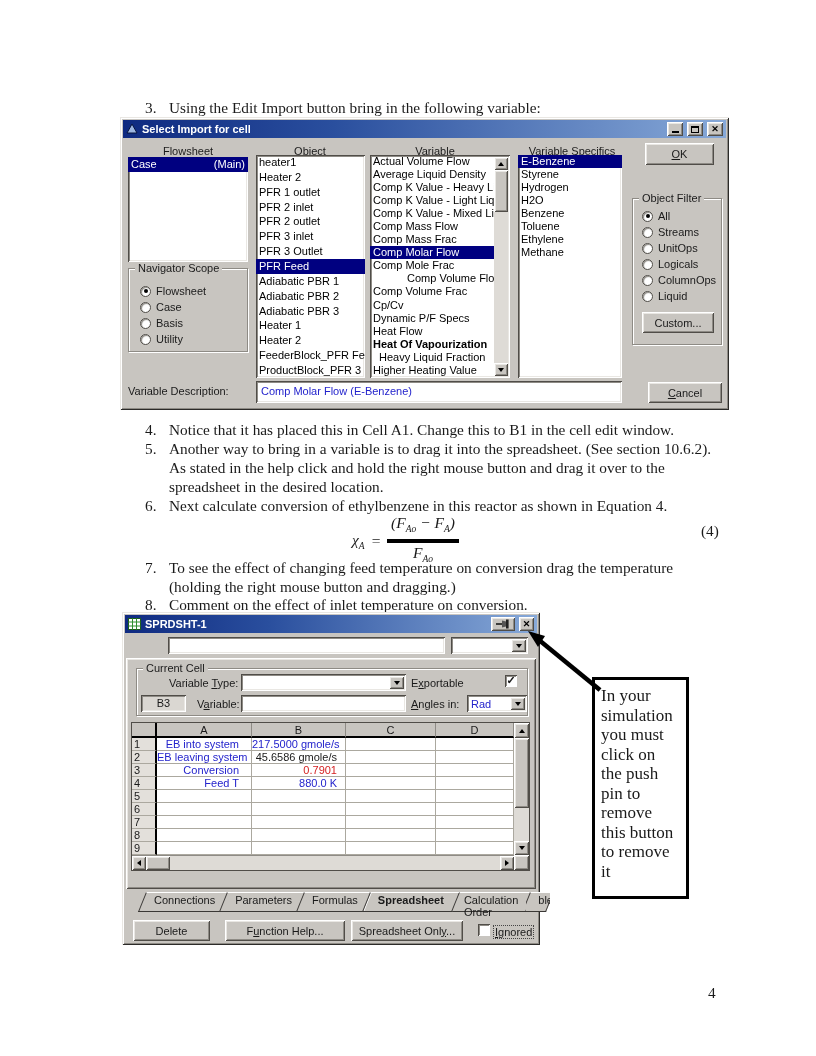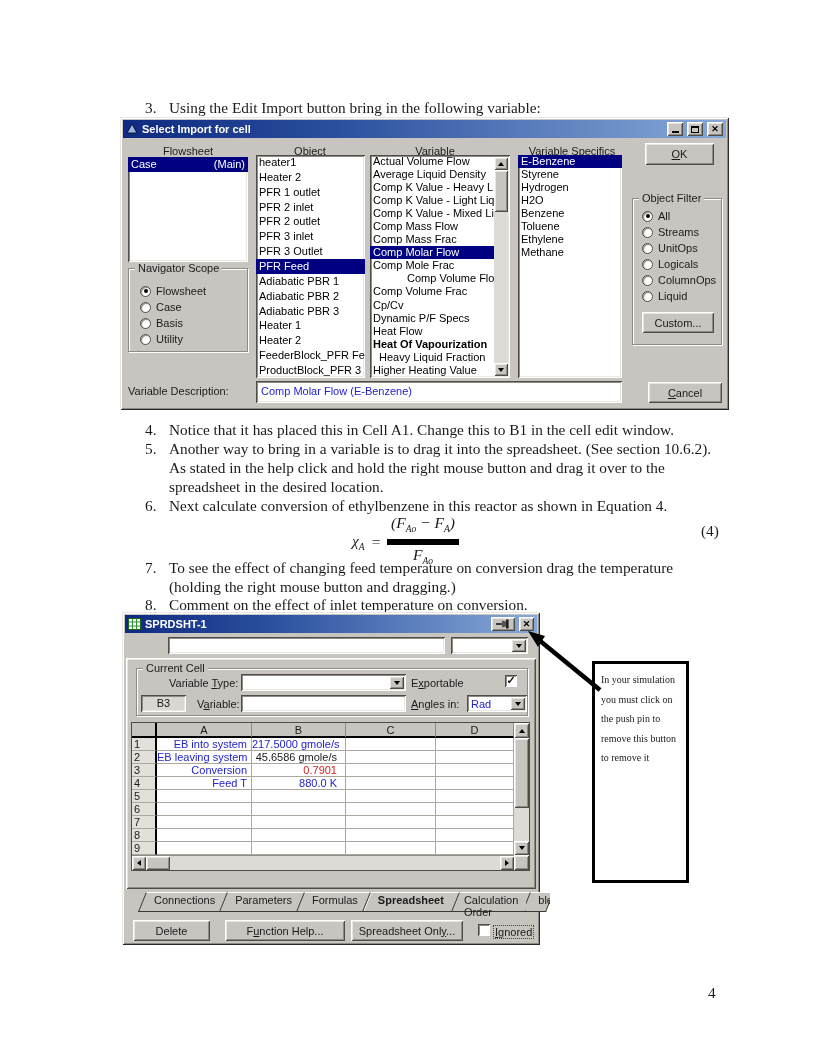--- a/index.html
+++ b/index.html
@@ -8,21 +8,21 @@
   .page { position:absolute; inset:0; background:#ffffff; overflow:hidden;
           font-family:"Liberation Serif", serif; color:#1a1a1a; }
 
   
   .doc-item { position:absolute; font-size:15.3px; line-height:19px; padding-left:24px; }
   .doc-item .num { display:inline-block; width:24px; margin-left:-24px; }
   .nowrap { white-space:nowrap; }
   .eq-wrap { position:absolute; font-size:15.5px; font-style:italic; display:flex; align-items:center; gap:6px; }
   .eq-wrap sub, .frac sub { font-size:9.5px; font-style:italic; }
   .frac { display:inline-flex; flex-direction:column; align-items:center; line-height:17px; }
-  .frac .fnum { border-bottom:6px solid #000000; padding:0 4px 1px 4px; }
+  .frac .fnum { border-bottom:4px solid #000000; padding:0 4px 1px 4px; }
   .frac .fden { padding-top:1px; }
   .eq-tag { position:absolute; font-size:15.3px; }
   .page-num { position:absolute; font-size:15.3px; }
 
   
   .ui, .ui * { font-family:"Liberation Sans", sans-serif; font-size:11px; }
   :root { --face:#c8c5c0; --hl:#ffffff; --lt:#e9e7e3; --sh:#8e8b85; --dk:#504d48; --navy:#000080; }
   .win { position:absolute; background:var(--face);
          box-shadow: inset 1px 1px 0 var(--lt), inset -1px -1px 0 #2c2b29,
                      inset 2px 2px 0 var(--hl), inset -2px -2px 0 var(--sh); }
@@ -65,37 +65,37 @@
   .tri-right { width:0; height:0; border-top:3.5px solid transparent; border-bottom:3.5px solid transparent; border-left:4.5px solid #000; }
   .sbtrack { background:#dedbd6; }
 
   
   .sheet { position:absolute; background:#fff; border:1px solid var(--dk); }
   .srow { display:flex; }
   .hcell { background:var(--face); text-align:center; border-right:1px solid var(--sh); border-bottom:2px solid #000; height:15px; line-height:14px; }
   .cell { border-right:1px solid #aba89f; border-bottom:1px solid #aba89f; height:13px; line-height:12px;
           white-space:nowrap; overflow:hidden; }
   .cnum { width:25px; border-right:2px solid #000; background:#e3e0db; padding-left:2px; }
-  .ca { width:95px; text-align:right; padding-right:4px; }
+  .ca { width:95px; text-align:right; padding-right:12px; }
   .cb { width:94px; text-align:right; padding-right:8px; }
   .cc { width:90px; } .cd { width:78px; }
   .hnum { width:25px; border-right:2px solid #000; }
 
   
   .tabstrip { position:absolute; display:flex; align-items:stretch; }
   .tab { position:relative; padding:2px 12px; margin-right:-4px; }
   .tab::before { content:''; position:absolute; inset:0; background:var(--face);
                  transform:skewX(-22deg); border:1px solid #3a3835; border-top:1px solid var(--hl); }
   .tab span { position:relative; }
   .tab.active { z-index:3; font-weight:bold; }
   .tab.active::before { box-shadow: inset 1px 0 0 var(--hl); }
   .cliptab { max-width:30px; overflow:hidden; }
 
-  .annot-box { position:absolute; background:#fff; border:3px solid #000; font-size:10px; line-height:19.5px;
-               padding:6px 6px; }
+  .annot-box { position:absolute; background:#fff; border:3px solid #000; font-size:17px; line-height:19.5px;
+               padding:6px 6px;margin-top:16px; }
   svg.overlay { position:absolute; overflow:visible; }
   .bluetext { color:#2323cc; }
 </style>
 </head>
 <body>
 
 <div class="page">
 
   <div class="doc-item nowrap" style="left:145px; top:98px;">
     <span class="num">3.</span><span>Using the Edit Import button bring in the following variable:</span>

